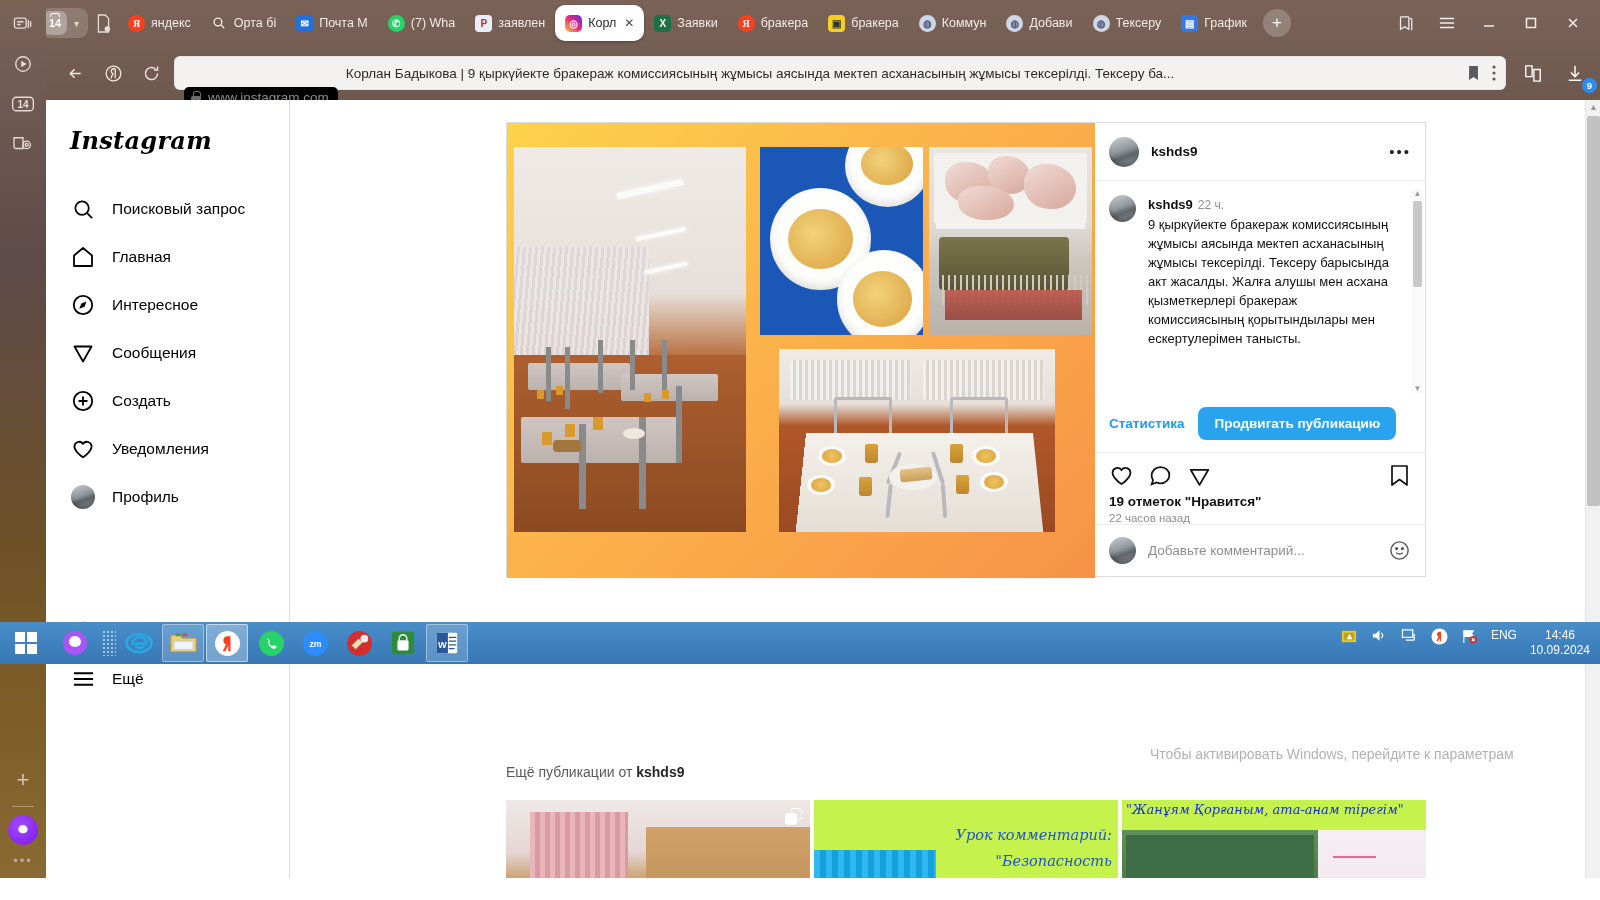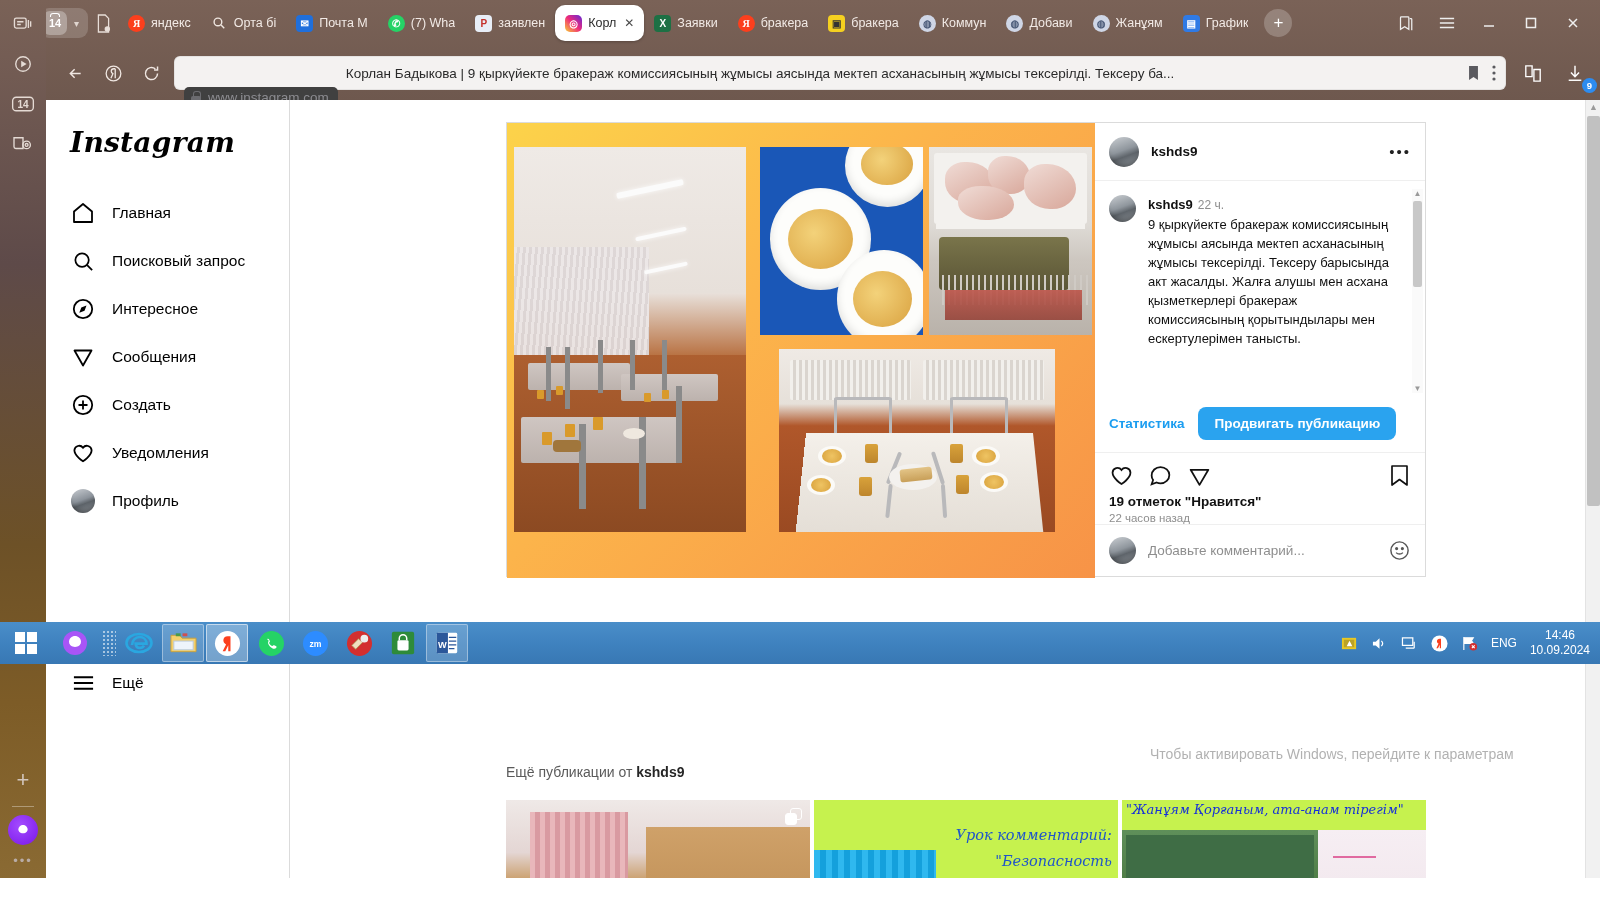--- a/index.html
+++ b/index.html
@@ -92,21 +92,21 @@
   .addrrow {
     position:absolute; left:46px; top:46px; width:1554px; height:54px;
     display:flex; align-items:center; padding:0 10px 0 14px; gap:8px;
   }
   .nav-ico { width:30px;height:30px;display:flex;align-items:center;justify-content:center;color:#f0e7e2;flex:none; }
   .omnibox {
     flex:1; height:34px; background:rgba(255,255,255,.92); border-radius:6px;
     display:flex; align-items:center; padding:0 10px; gap:8px; min-width:0;
     box-shadow: inset 0 0 0 1px rgba(0,0,0,.06);
   }
-  .lockchip { display:flex; align-items:center; gap:7px; background:#404040; border-radius:5px; padding:3px 9px 3px 7px; flex:none;margin-top:48px; }
+  .lockchip { display:flex; align-items:center; gap:7px; background:#000000; border-radius:5px; padding:3px 9px 3px 7px; flex:none;margin-top:48px; }
   .lock { width:10px;height:13px; position:relative; }
   .lock:after{content:"";position:absolute;bottom:0;left:0;width:10px;height:8px;background:#6b6b6f;border-radius:2px;}
   .lock:before{content:"";position:absolute;top:0;left:2px;width:6px;height:7px;border:1.6px solid #6b6b6f;border-bottom:none;border-radius:3px 3px 0 0;}
   .host { color:#8b8b90; font-size:13.5px; }
   .pagetitle { color:#2a2a2a; font-size:13.5px; white-space:nowrap; overflow:hidden; text-overflow:ellipsis; flex:1; min-width:0; }
   .obtail { display:flex; align-items:center; gap:12px; flex:none; padding-left:8px; }
   .omni-right { display:flex; align-items:center; gap:12px; flex:none; padding-left:4px; }
   .dlbadge { position:relative; }
   .dlbadge .cnt {
     position:absolute; right:-7px; bottom:-5px; background:#2d8cf0; color:#fff;
@@ -125,21 +125,21 @@
   }
   .scrollbar .up { position:absolute;top:3px;left:3px;width:9px;height:9px;color:#9a9a9a;font-size:9px;text-align:center;line-height:9px;}
   .scrollbar .thumb { position:absolute; top:16px; left:1px; width:13px; height:390px; background:#c1c1c1; border-radius:2px;}
 
   
   .ig-sidebar {
     position:absolute; left:0; top:0; width:244px; height:778px;
     border-right:1px solid #dbdbdb; background:#fff; padding:26px 0 0 0;
   }
   .ig-logo {
-    font-family:"DejaVu Serif", serif; font-size:28px; font-style:italic; font-weight:700;
+    font-family:"DejaVu Serif", serif; font-size:24px; font-style:italic; font-weight:700;
     color:#000; padding:0 0 0 24px; letter-spacing:.3px; margin-bottom:30px;
   }
   .ig-nav { display:flex; flex-direction:column; }
   .ig-item {
     display:flex; align-items:center; gap:16px; padding:11px 12px 11px 24px;
     color:#000; font-size:15.5px; border-radius:24px; margin-right:10px;
   }
   .ig-item .ico { width:26px;height:26px;display:flex;align-items:center;justify-content:center;flex:none; }
   .ig-avatar {
     width:24px;height:24px;border-radius:50%;flex:none;
@@ -276,21 +276,21 @@
   }
   .start { width:52px; height:42px; display:flex; align-items:center; justify-content:center; }
   .start .w { width:22px;height:22px; display:grid; grid-template-columns:1fr 1fr; grid-template-rows:1fr 1fr; gap:2.5px; }
   .start .w i { background:#fff; display:block; }
   .tb-item { width:42px;height:38px; display:flex; align-items:center; justify-content:center; margin-left:2px; border-radius:2px; }
   .tb-item.pinned-active { background:rgba(255,255,255,.30); box-shadow: inset 0 0 0 1px rgba(255,255,255,.55); }
   .tb-item.open { background:rgba(255,255,255,.18); box-shadow: inset 0 0 0 1px rgba(255,255,255,.38); }
   .dots-grip { width:14px;height:26px; margin-left:6px;
     background-image: radial-gradient(rgba(255,255,255,.55) 1px, transparent 1px);
     background-size:4px 4px; }
-  .tray { margin-left:auto; display:flex; align-items:center; gap:13px; padding-right:10px; color:#fff; font-size:12px;}
+  .tray { margin-left:auto; display:flex; gap:13px; padding-right:10px; color:#fff; font-size:12px;}
   .tray .clock { text-align:center; line-height:15px; font-size:12px; }
 
   
   svg { display:block; }
 </style>
 </head>
 <body>
 
 <div id="app">
 
@@ -359,21 +359,21 @@
     <div class="tab">
       <span class="fav globe">◍</span>
       <span class="lbl">Коммун</span>
     </div>
     <div class="tab">
       <span class="fav globe">◍</span>
       <span class="lbl">Добави</span>
     </div>
     <div class="tab">
       <span class="fav globe">◍</span>
-      <span class="lbl">Жанұям</span>
+      <span class="lbl">Тексеру</span>
     </div>
     <div class="tab">
       <span class="fav box">▤</span>
       <span class="lbl">График</span>
     </div>
     <div class="newtab">+</div>
 
     <div class="winctl">
       <div class="wb">
         <svg width="15" height="17" viewBox="0 0 18 20" fill="none" stroke="currentColor" stroke-width="1.5">
@@ -502,35 +502,35 @@
   </div>
 
   <div class="viewport">
 
     <div class="ig-sidebar">
       <div class="ig-logo">Instagram</div>
       <div class="ig-nav">
 
         <div class="ig-item">
           <span class="ico">
-            <svg width="24" height="24" viewBox="0 0 24 24" fill="none" stroke="#000" stroke-width="1.8" stroke-linejoin="round">
-              <path d="M3 10.5L12 3l9 7.5V21H3z"></path>
-            </svg>
-          </span>
-          <span>Главная</span>
-        </div>
-
-        <div class="ig-item">
-          <span class="ico">
             <svg width="23" height="23" viewBox="0 0 24 24" fill="none" stroke="#000" stroke-width="1.8">
               <circle cx="10.5" cy="10.5" r="7"></circle>
                 <path d="M15.8 15.8L21 21"></path>
             </svg>
           </span>
           <span>Поисковый запрос</span>
+        </div>
+
+        <div class="ig-item">
+          <span class="ico">
+            <svg width="24" height="24" viewBox="0 0 24 24" fill="none" stroke="#000" stroke-width="1.8" stroke-linejoin="round">
+              <path d="M3 10.5L12 3l9 7.5V21H3z"></path>
+            </svg>
+          </span>
+          <span>Главная</span>
         </div>
 
         <div class="ig-item">
           <span class="ico">
             <svg width="24" height="24" viewBox="0 0 24 24" fill="none" stroke="#000" stroke-width="1.8">
               <circle cx="12" cy="12" r="9.2"></circle>
                 <path d="M15.5 8.5l-2 5.2-5.2 2 2-5.2z" fill="#000" stroke="none"></path>
             </svg>
           </span>
           <span>Интересное</span>

